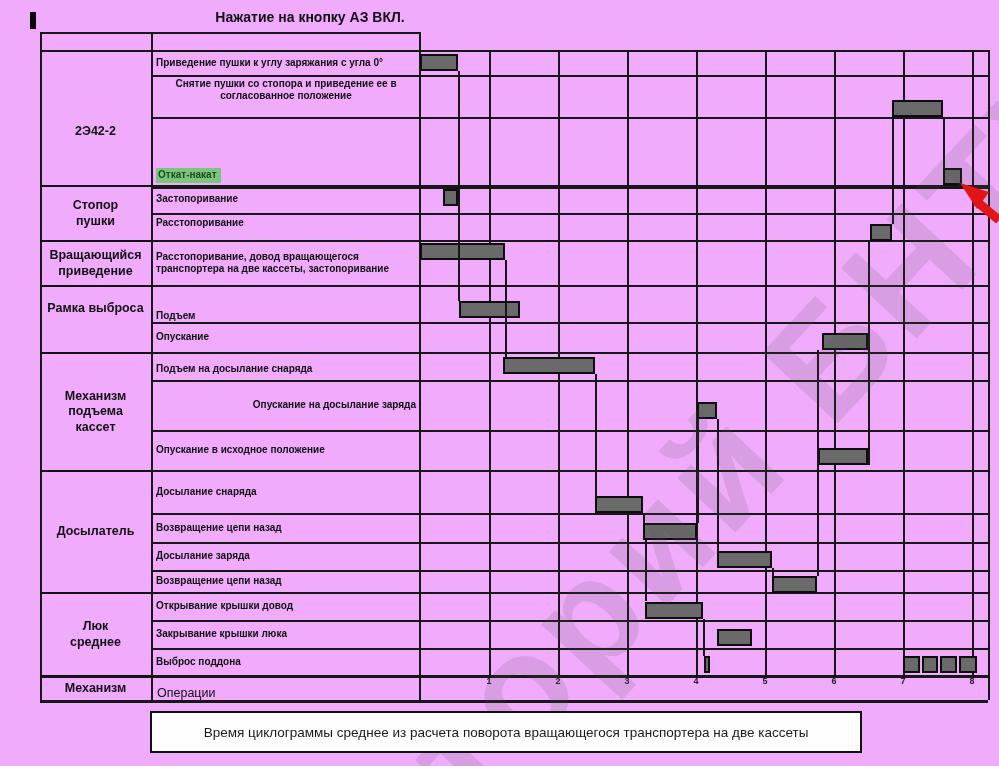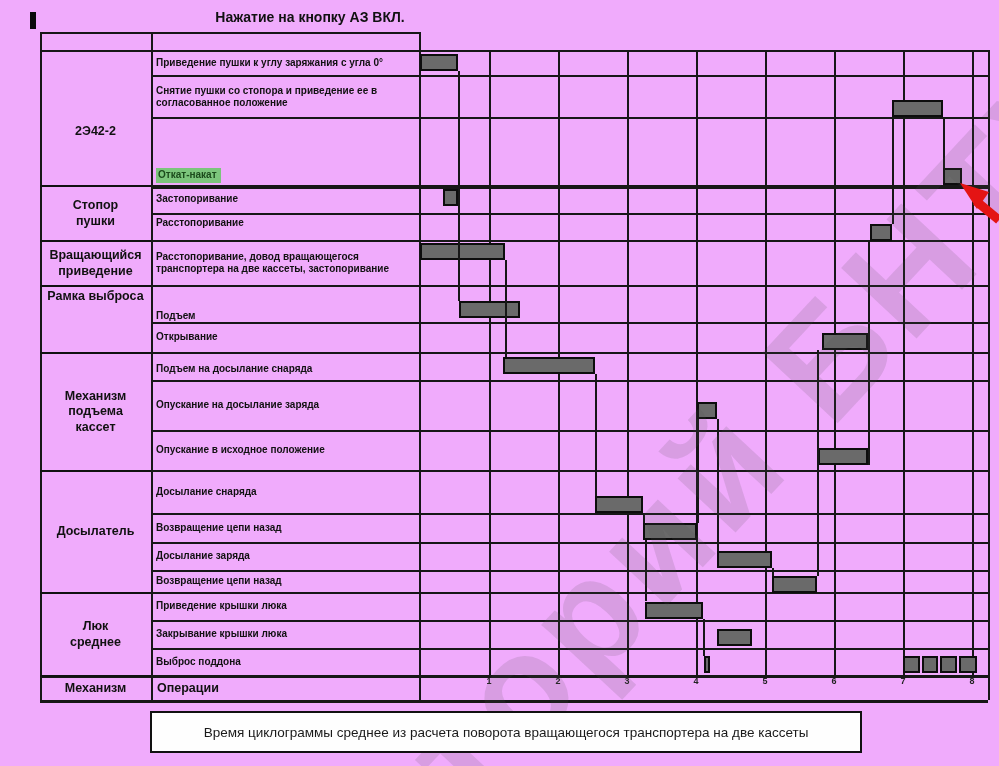--- a/index.html
+++ b/index.html
@@ -6,32 +6,32 @@
   #stage{
     position:relative;width:999px;height:766px;background:#f0abfc;
     overflow:hidden;font-family:"Liberation Sans",sans-serif;color:#111;
   }
   .abs{position:absolute;}
   .hline,.vline{position:absolute;background:#171717;}
   .bar{position:absolute;background:#6a6a6a;border:2px solid #0d0d0d;box-sizing:border-box;}
   .group-cell{position:absolute;left:40px;width:111px;box-sizing:border-box;
     display:flex;align-items:center;justify-content:center;text-align:center;
     font-weight:bold;font-size:12.5px;line-height:1.25;white-space:pre-line;border-top:2.5px solid #111;}
-  .group-cell.vtop{align-items:flex-start;padding-top:2px;}
+  .group-cell.vtop{align-items:flex-start;padding-top:14px;}
   .group-cell.first{border-top:none;}
   .op-cell{position:absolute;left:151px;width:268px;box-sizing:border-box;
     display:flex;align-items:center;padding-left:5px;padding-right:3px;
     font-weight:bold;font-size:10px;line-height:1.18;}
   .op-cell.vbottom{align-items:flex-end;padding-bottom:2px;}
   .op-cell .hl{background:#7cc57c;color:#1c4b1c;padding:1px 4px 2px 2px;}
   #title{left:160px;top:9px;width:300px;text-align:center;font-weight:bold;font-size:14px;}
   #axis-label{left:575px;top:684px;width:300px;text-align:center;font-size:13px;color:#1d1d1d;}
   .tick{position:absolute;top:676px;font-size:9px;font-weight:bold;transform:translateX(-50%);color:#222;}
-  #operations-cell{left:151px;top:675px;width:268px;height:25px;display:flex;align-items:center;
-     padding-left:6px;font-weight:bold;font-size:12.5px;box-sizing:border-box;}
+  #operations-cell{left:151px;top:675px;width:268px;height:36px;display:flex;align-items:center;
+     padding-left:6px;font-weight:normal;font-size:12.5px;box-sizing:border-box;}
   #footer-box{left:150px;top:711px;width:712px;height:42px;border:2.5px solid #111;background:#fefefe;
      box-sizing:border-box;display:flex;align-items:center;justify-content:center;
      font-size:13.5px;color:#1a1a1a;text-align:center;}
   #watermark{left:310px;top:130px;width:900px;height:600px;pointer-events:none;
      font-size:150px;font-weight:bold;color:rgba(80,80,80,0.15);
      transform:rotate(-47deg);transform-origin:50% 50%;white-space:nowrap;
      display:flex;align-items:center;justify-content:center;letter-spacing:8px;}
   #corner-mark{left:30px;top:12px;width:6px;height:17px;background:#0a0a0a;}
   svg{position:absolute;left:0;top:0;}
 </style>
@@ -97,64 +97,64 @@
 кассет</div>
       <div class="group-cell" style="top: 470px; height: 122px;">Досылатель</div>
       <div class="group-cell" style="top: 592px; height: 83px;">Люк
 среднее</div>
       <div class="group-cell" style="top: 675px; height: 25px;">Механизм</div>
     </div>
   <div id="layer-rows" class="abs" style="left:0;top:0;">
       <div class="op-cell" style="top: 50px; height: 25px;">
         <span>Приведение пушки к углу заряжания с угла 0°</span>
       </div>
-      <div class="op-cell" style="top: 82px; height: 30px;">
+      <div class="op-cell" style="top: 75px; height: 30px; text-align: center;">
         <span>Снятие пушки со стопора и приведение ее в согласованное положение</span>
       </div>
       <div class="op-cell vbottom" style="top: 117px; height: 68px;">
         <span class="hl">Откат-накат</span>
       </div>
       <div class="op-cell" style="top: 185px; height: 28px;">
         <span>Застопоривание</span>
       </div>
       <div class="op-cell" style="top: 213px; height: 20px;">
         <span>Расстопоривание</span>
       </div>
       <div class="op-cell" style="top: 240px; height: 45px;">
         <span>Расстопоривание, довод вращающегося транспортера на две кассеты, застопоривание</span>
       </div>
       <div class="op-cell" style="top: 285px; height: 37px; align-items: flex-end;">
         <span>Подъем</span>
       </div>
       <div class="op-cell" style="top: 322px; height: 30px;">
-        <span>Открывание</span>
+        <span>Опускание</span>
       </div>
       <div class="op-cell" style="top: 352px; height: 34px;">
         <span>Подъем на досылание снаряда</span>
       </div>
-      <div class="op-cell" style="top: 380px; height: 50px;">
+      <div class="op-cell" style="top: 380px; height: 50px; justify-content: flex-end;">
         <span>Опускание на досылание заряда</span>
       </div>
       <div class="op-cell" style="top: 430px; height: 40px;">
         <span>Опускание в исходное положение</span>
       </div>
       <div class="op-cell" style="top: 470px; height: 43px;">
         <span>Досылание снаряда</span>
       </div>
       <div class="op-cell" style="top: 513px; height: 29px;">
         <span>Возвращение цепи назад</span>
       </div>
       <div class="op-cell" style="top: 542px; height: 28px;">
         <span>Досылание заряда</span>
       </div>
       <div class="op-cell" style="top: 570px; height: 22px;">
         <span>Возвращение цепи назад</span>
       </div>
       <div class="op-cell" style="top: 592px; height: 28px;">
-        <span>Приведение крышки люка</span>
+        <span>Открывание крышки довод</span>
       </div>
       <div class="op-cell" style="top: 620px; height: 28px;">
         <span>Закрывание крышки люка</span>
       </div>
       <div class="op-cell" style="top: 648px; height: 27px;">
         <span>Выброс поддона</span>
       </div>
     </div>
   <div id="layer-chart" class="abs" style="left:0;top:0;">
       <div class="bar" style="left: 420px; top: 54px; width: 37.95px; height: 17px;"></div>

